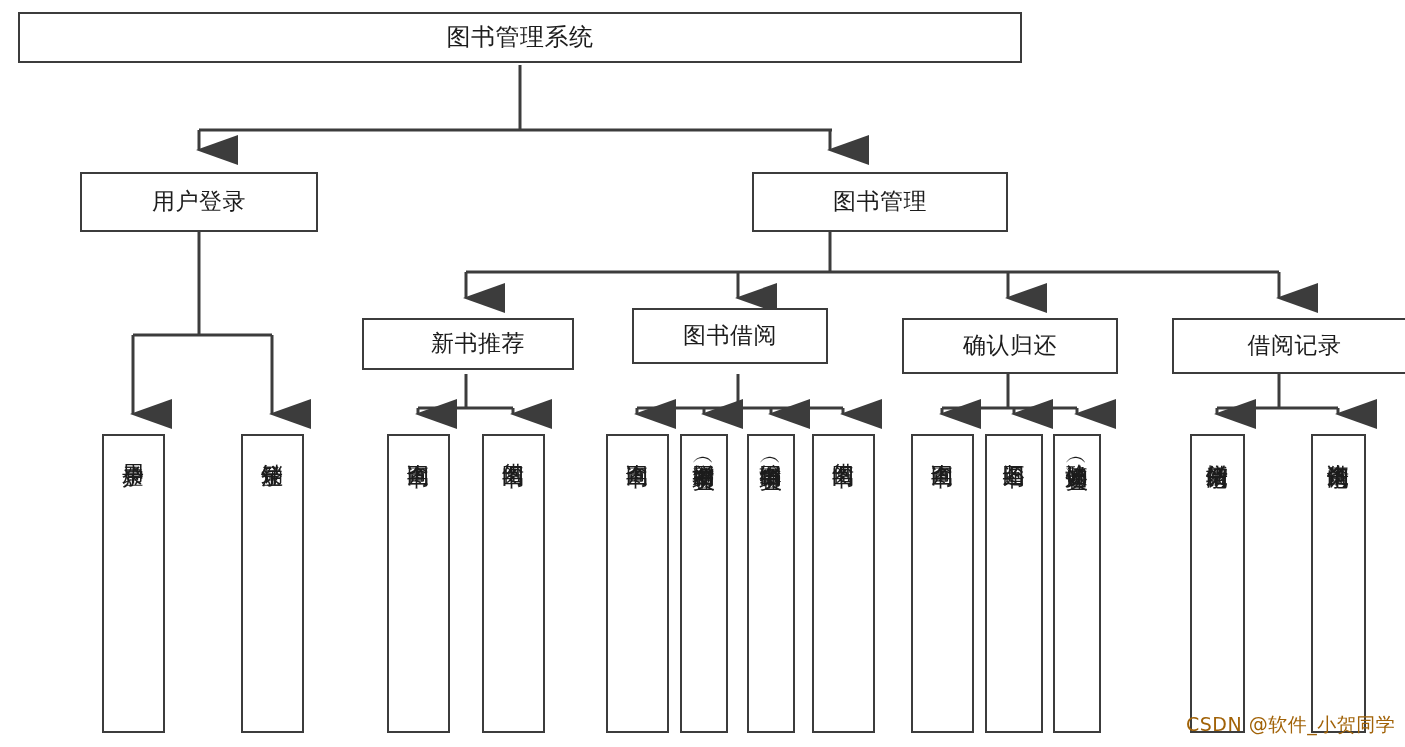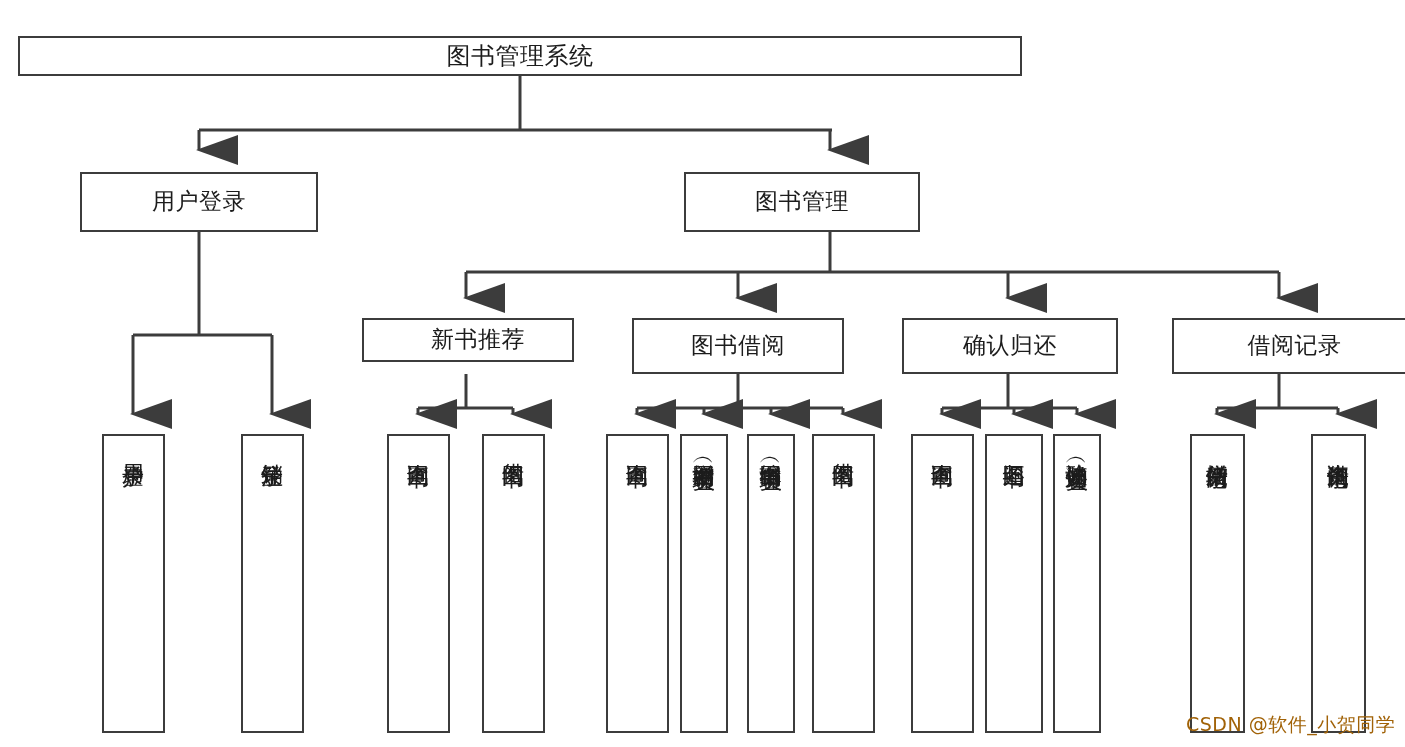--- a/index.html
+++ b/index.html
@@ -114,27 +114,27 @@
       <path d="M 1014 408 L 1014 414" marker-end="url(#arw)"></path>
       <path d="M 1077 408 L 1077 414" marker-end="url(#arw)"></path>
 
       <path d="M 1279 374 L 1279 408"></path>
       <path d="M 1217 408 L 1338 408"></path>
       <path d="M 1217 408 L 1217 414" marker-end="url(#arw)"></path>
       <path d="M 1338 408 L 1338 414" marker-end="url(#arw)"></path>
     </g>
   </svg>
 
-  <div class="node horiz root" id="node-root" style="left: 18px; top: 12px; width: 1004px; height: 40px; margin-top: 24px;">图书管理系统</div>
+  <div class="node horiz root" id="node-root" style="left: 18px; top: 12px; width: 1004px; height: 51px;">图书管理系统</div>
 
   <div class="node horiz" id="node-l2-0" style="left: 80px; top: 172px; width: 238px; height: 60px;">用户登录</div>
-  <div class="node horiz" id="node-l2-1" style="left: 684px; top: 172px; width: 236px; height: 60px;">图书管理</div>
+  <div class="node horiz" id="node-l2-1" style="left: 752px; top: 172px; width: 256px; height: 60px;">图书管理</div>
 
-  <div class="node horiz" id="node-l3-0" style="left: 362px; top: 318px; width: 212px; height: 44px; padding-left: 20px;">新书推荐</div>
-  <div class="node horiz" id="node-l3-1" style="left: 632px; top: 318px; width: 212px; height: 56px;">图书借阅</div>
+  <div class="node horiz" id="node-l3-0" style="left: 362px; top: 318px; width: 212px; height: 52px; padding-left: 20px;">新书推荐</div>
+  <div class="node horiz" id="node-l3-1" style="left: 632px; top: 308px; width: 196px; height: 56px;">图书借阅</div>
   <div class="node horiz" id="node-l3-2" style="left: 902px; top: 318px; width: 216px; height: 56px;">确认归还</div>
   <div class="node horiz" id="node-l3-3" style="left: 1172px; top: 318px; width: 245px; height: 56px;">借阅记录</div>
 
   <div class="node vert" id="leaf-0" style="left: 102px; top: 434px; width: 63px; height: 299px;">
     <span class="vtext">用户登录</span>
   </div>
   <div class="node vert" id="leaf-1" style="left: 241px; top: 434px; width: 63px; height: 299px;">
     <span class="vtext">注销登录</span>
   </div>
   <div class="node vert" id="leaf-2" style="left: 387px; top: 434px; width: 63px; height: 299px;">

